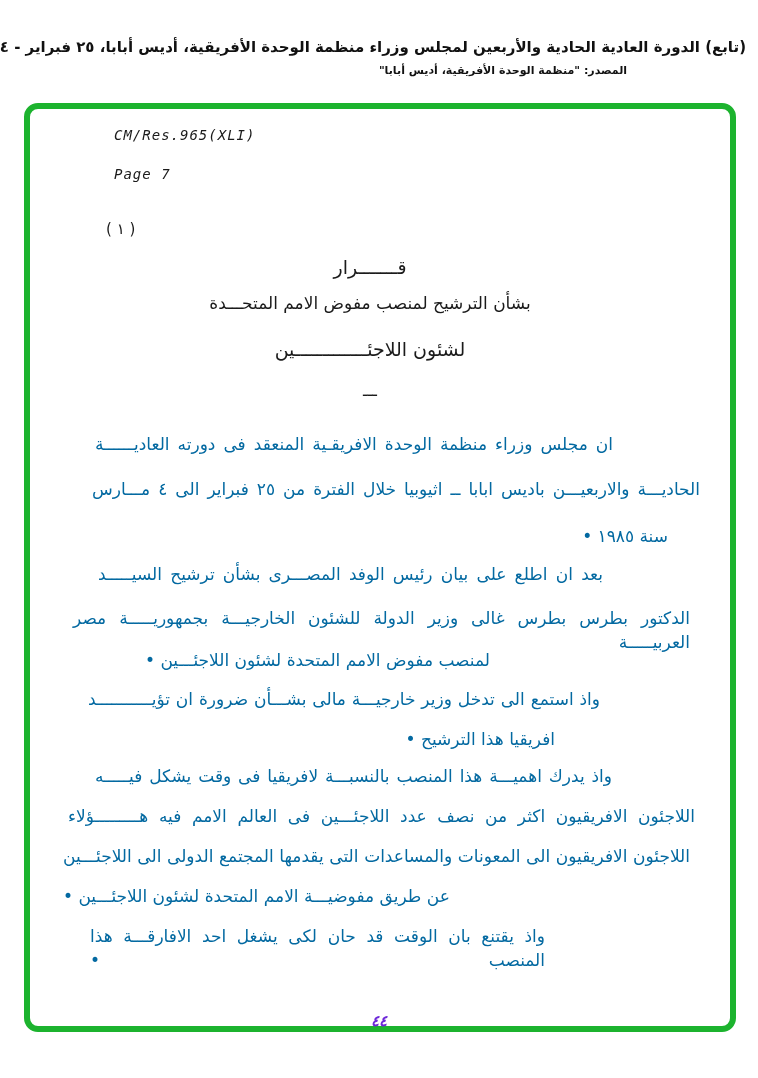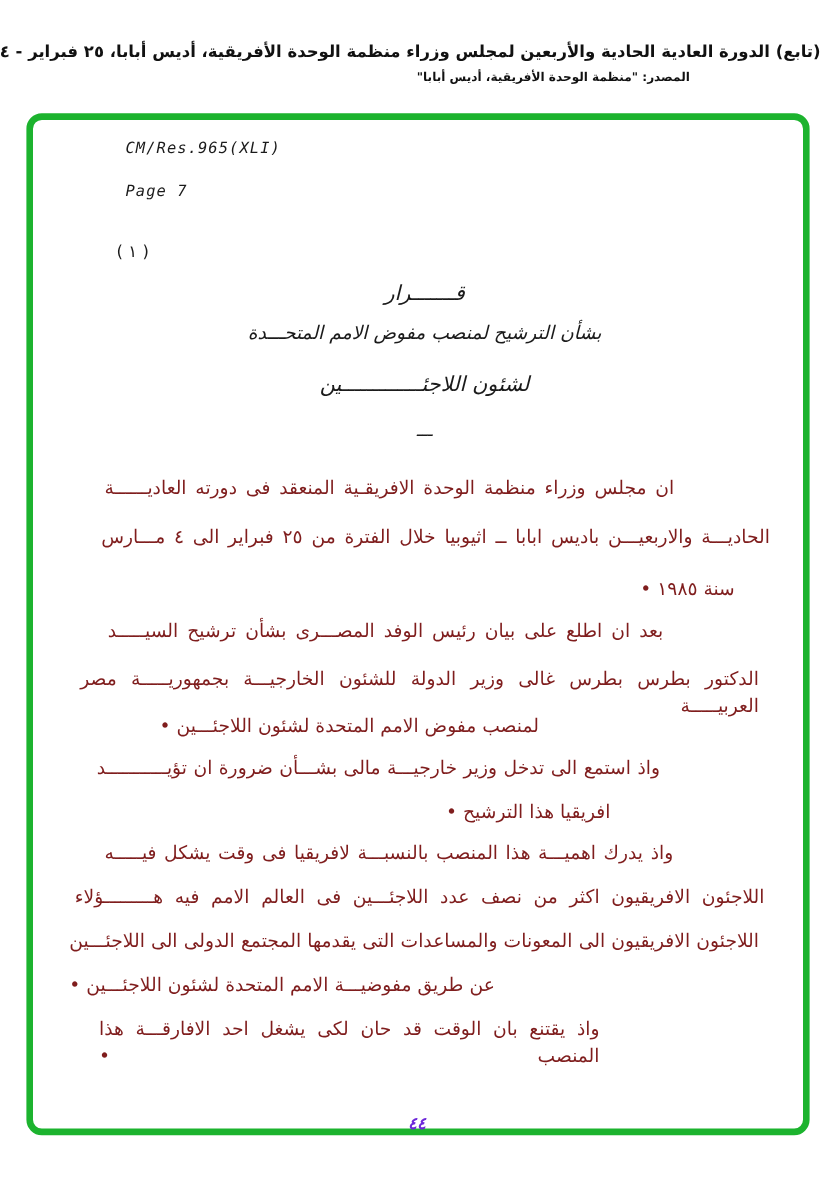--- a/index.html
+++ b/index.html
@@ -60,44 +60,43 @@
     position: absolute;
     left: 106px; top: 220px;
     font-size: 15px;
     direction: rtl;
     color: #1b1b1b;
     white-space: nowrap;
   }
   
   .title-wrap {
     position: absolute;
-    left: 46px; top: 0;
+    left: 30px; top: 0;
     width: 680px; height: 420px;
     pointer-events: none;
-    font-style: italic;
   }
   .title-line {
     position: absolute;
     left: 0; width: 100%;
     text-align: center;
     direction: rtl;
     color: #1b1b1b;
     white-space: nowrap;
   }
   .t1 { top: 256px; font-size: 19px; }
   .t2 { top: 293px; font-size: 17px; }
   .t3 { top: 338px; font-size: 19px; }
   .tsep { top: 381px; font-size: 16px; }
   
   .bline {
     position: absolute;
     direction: rtl;
     font-size: 17px;
     line-height: 24px;
-    color: #7f1d1d;
+    color: #0369a1;
   }
   .bline.justify {
     text-align: justify;
     text-align-last: justify;
     white-space: normal;
     overflow: visible;
   }
   .bline.right { text-align: left; white-space: nowrap; }
   .bline.left  { text-align: left;  white-space: nowrap; }
   

